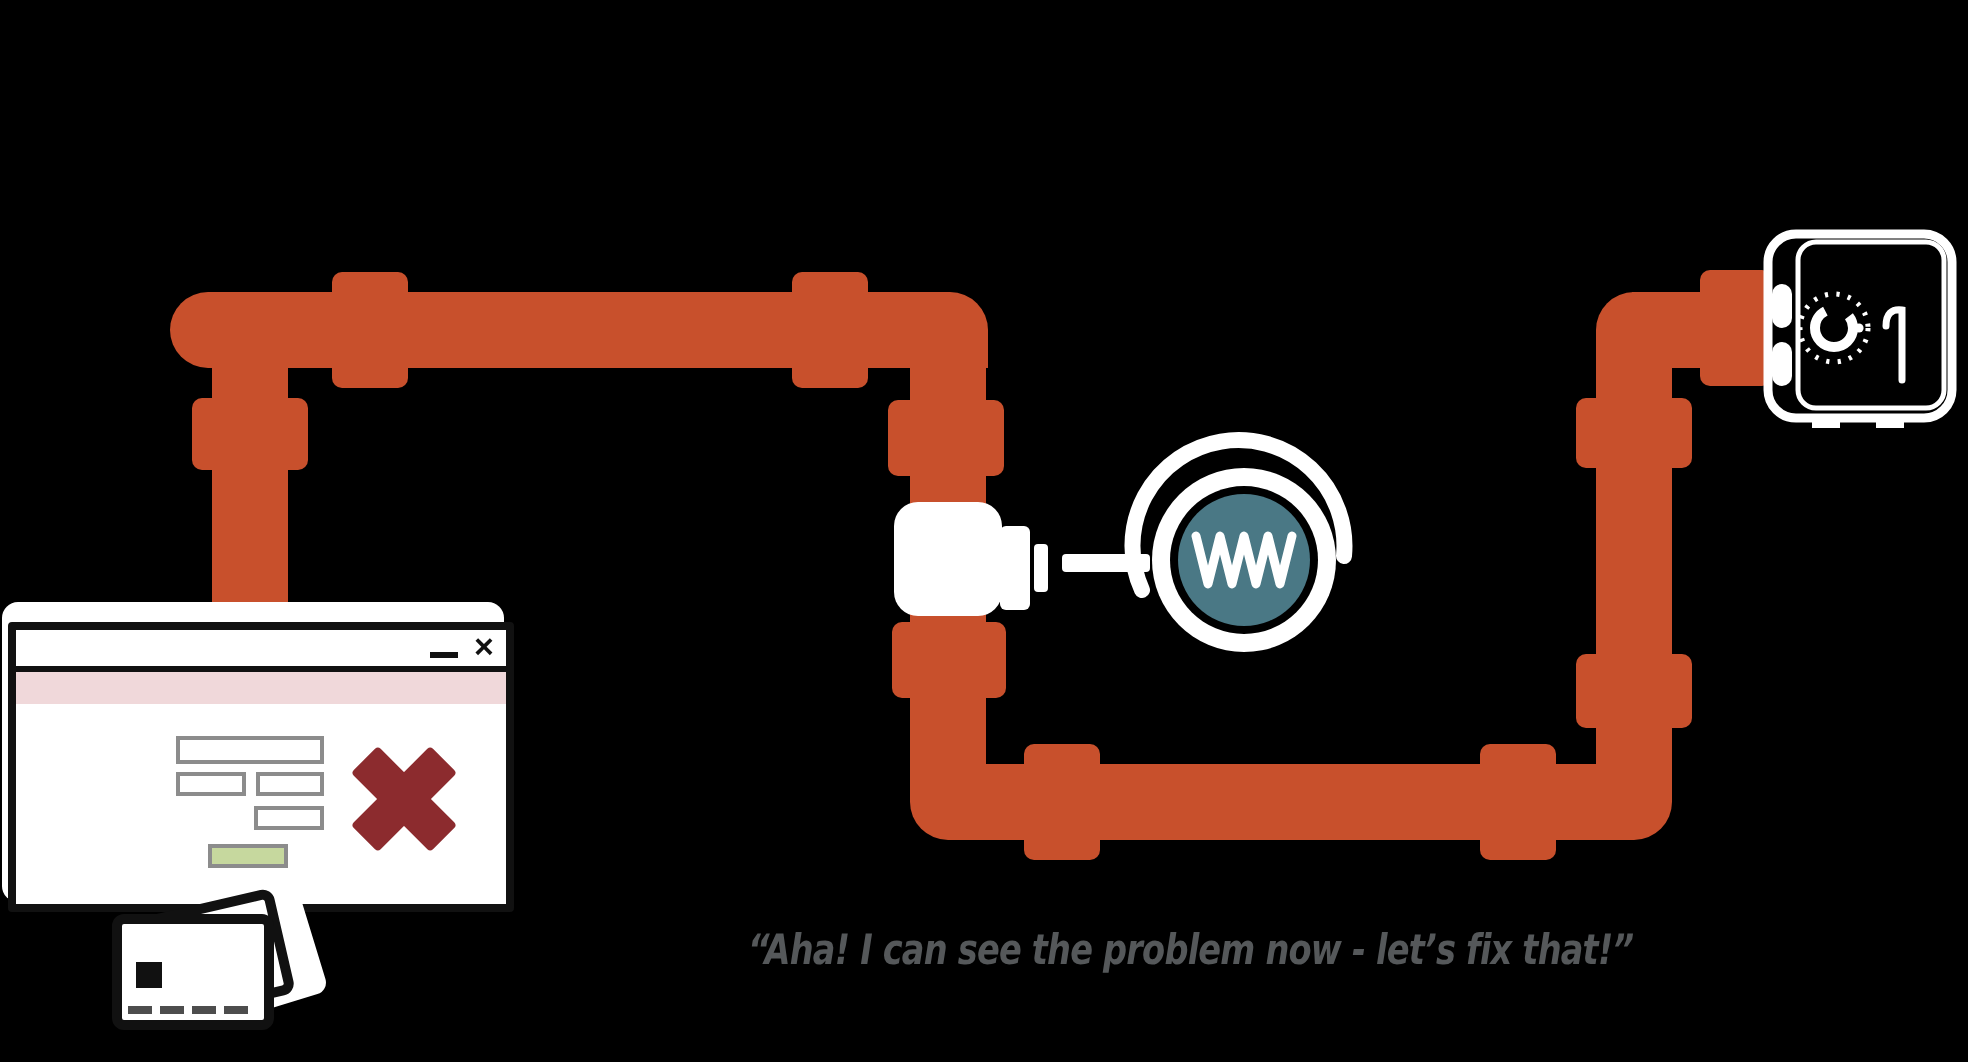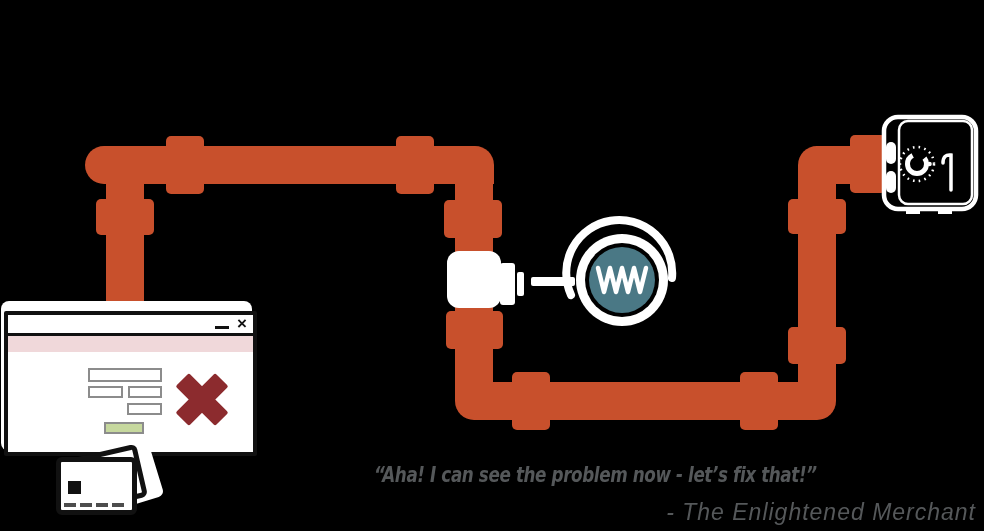--- a/index.html
+++ b/index.html
@@ -104,15 +104,14 @@
       <div style="position:absolute;left:3px;top:41px;display:flex;gap:4px;">
         <div style="width:12px;height:4px;background:var(--card-dash,#4D4D4D);"></div>
         <div style="width:12px;height:4px;background:var(--card-dash,#4D4D4D);"></div>
         <div style="width:12px;height:4px;background:var(--card-dash,#4D4D4D);"></div>
         <div style="width:12px;height:4px;background:var(--card-dash,#4D4D4D);"></div>
       </div>
     </div>
   </div>
 
   <div class="quote1">“Aha! I can see the problem now - let’s fix that!”</div>
-  <div class="quote2">- The Enlightened Merchant</div>
 
 </div>
 
 </body></html>

